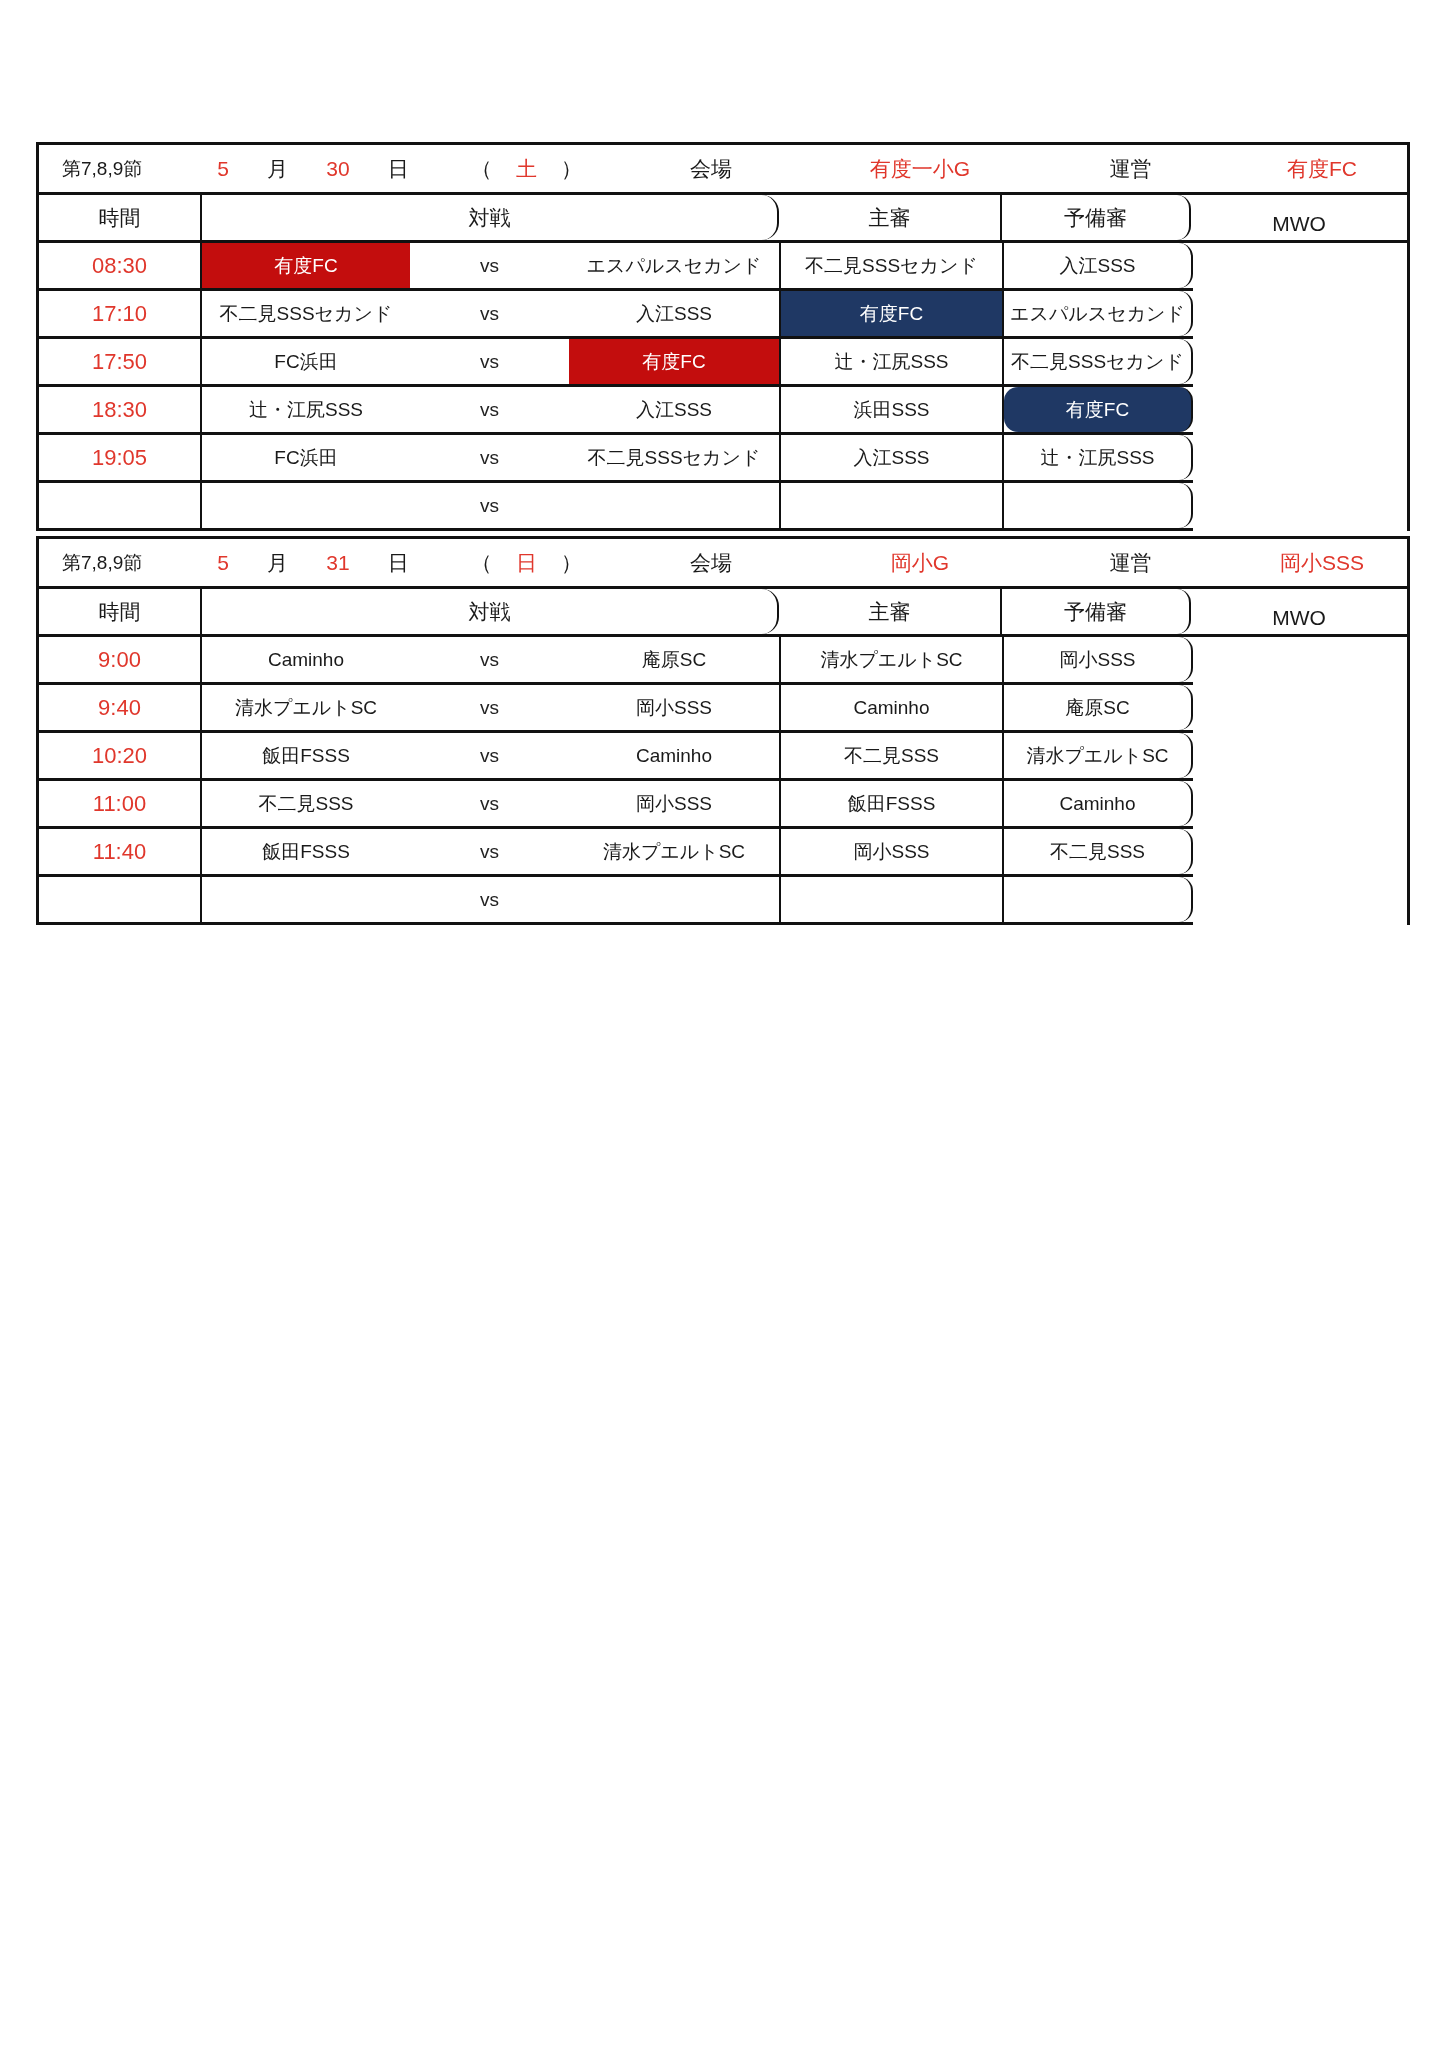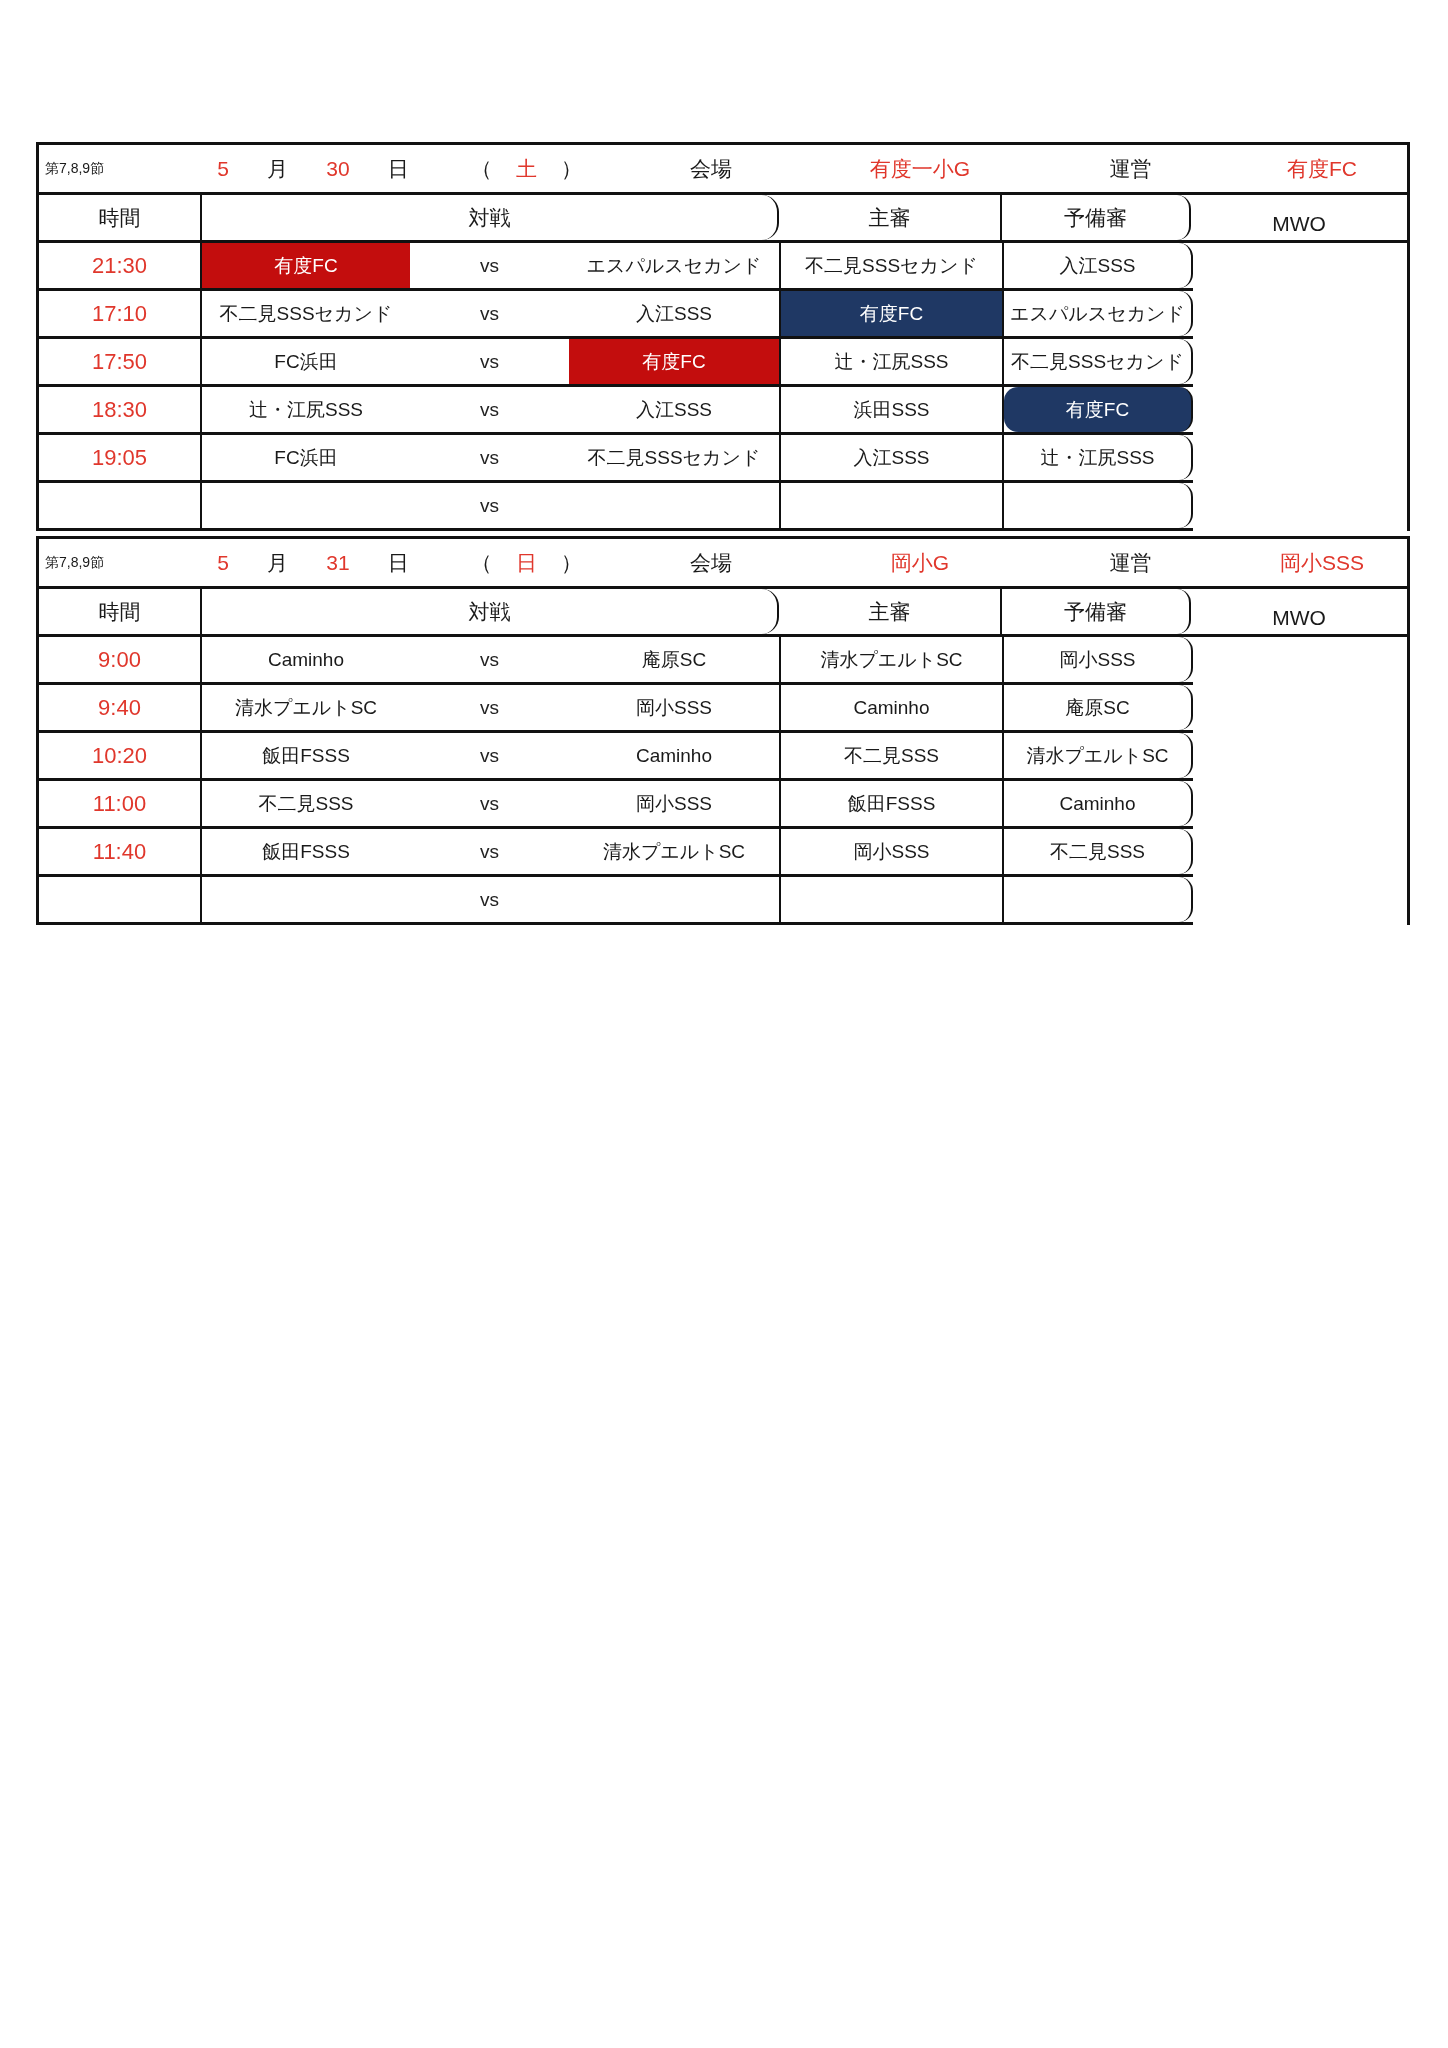--- a/index.html
+++ b/index.html
@@ -17,21 +17,21 @@
   }
   #table-0 { top:142px; }
   #table-1 { top:536px; }
 
   
   .daterow {
     display:flex; align-items:stretch; height:47px;
     border-bottom:3px solid #111111; font-size:21px;
   }
   .dseg { display:flex; align-items:center; justify-content:center; height:100%; }
-  .dseg.round   { width:140px; justify-content:flex-start; padding-left:6px; box-sizing:border-box; font-size:14px; }
+  .dseg.round   { width:140px; justify-content:flex-start; padding-left:23px; box-sizing:border-box; font-size:19px; }
   .dseg.datebits{ width:268px; justify-content:space-evenly; }
   .dseg.weekday { width:159px; justify-content:space-evenly; }
   .dseg.venuelab{ width:210px; }
   .dseg.venue   { width:208px; }
   .dseg.oplab   { width:213px; }
   .dseg.op      { flex:1; }
   .red-text { color:#e0372c; }
 
   
   .headrow { display:flex; height:45px; border-bottom:3px solid #111111; font-size:21px; }
@@ -90,21 +90,21 @@
     </div>
     <div class="headrow">
       <div class="hcell w-time">時間</div>
       <div class="hcell w-match">対戦</div>
       <div class="hcell w-ref">主審</div>
       <div class="hcell w-res">予備審</div>
       <div class="hcell w-mwo">MWO</div>
     </div>
     <div>
         <div class="trow">
-          <div class="tcell w-time time-cell">21:30</div>
+          <div class="tcell w-time time-cell">08:30</div>
           <div class="tcell match-cell">
             <div class="sub home hl-red">有度FC</div>
             <div class="sub vs">vs</div>
             <div class="sub away">エスパルスセカンド</div>
           </div>
           <div class="tcell w-ref">不二見SSSセカンド</div>
           <div class="tcell w-res">入江SSS</div>
           <div class="tcell w-mwo"></div>
         </div>
         <div class="trow">

